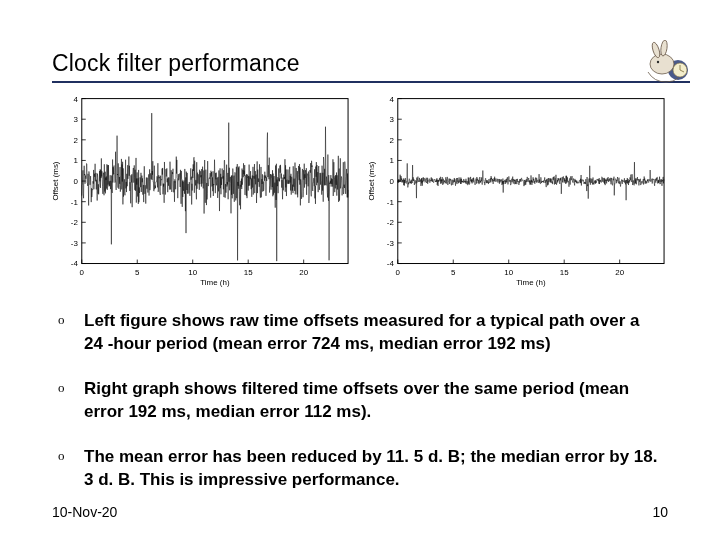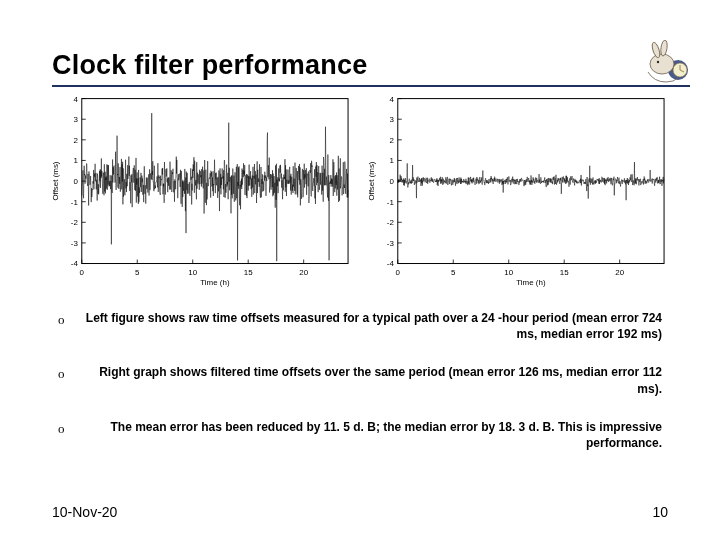--- a/index.html
+++ b/index.html
@@ -23,22 +23,22 @@
     top: 50px;
     left: 52px;
     right: 30px;
     border-bottom: 2px solid #203060;
     display: flex;
     align-items: flex-end;
     justify-content: space-between;
     padding-bottom: 4px;
   }
   .title {
-    font-size: 27px;
-    font-weight: bold;
+    font-size: 23px;
+    font-weight: normal;
     color: #000;
     letter-spacing: 0.2px;
   }
   .logo {
     position: absolute;
     right: 26px;
     top: 40px;
     width: 56px;
     height: 46px;
   }
@@ -73,25 +73,24 @@
   }
   .bullet-mark {
     width: 26px;
     flex-shrink: 0;
     font-size: 13px;
     color: #000;
     padding-top: 2px;
     font-family: "Times New Roman", serif;
   }
   .bullet-text {
-    font-size: 12px;
+    font-size: 17px;
     line-height: 1.35;
     font-weight: bold;
     color: #000;
-    text-align: right;
   }
   .footer {
     position: absolute;
     bottom: 20px;
     left: 52px;
     right: 52px;
     display: flex;
     justify-content: space-between;
     font-size: 14px;
     color: #000;
@@ -206,21 +205,21 @@
     </div>
   </div>
 
   <div class="bullets">
     <div class="bullet">
       <span class="bullet-mark">o</span>
       <span class="bullet-text">Left figure shows raw time offsets measured for a typical path over a 24 -hour period (mean error 724 ms, median error 192 ms)</span>
     </div>
     <div class="bullet">
       <span class="bullet-mark">o</span>
-      <span class="bullet-text">Right graph shows filtered time offsets over the same period (mean error 126 ms, median error 112 ms).</span>
+      <span class="bullet-text">Right graph shows filtered time offsets over the same period (mean error 192 ms, median error 112 ms).</span>
     </div>
     <div class="bullet">
       <span class="bullet-mark">o</span>
       <span class="bullet-text">The mean error has been reduced by 11. 5 d. B; the median error by 18. 3 d. B. This is impressive performance.</span>
     </div>
   </div>
 
   <div class="footer">
     <span>10-Nov-20</span>
     <span>10</span>

